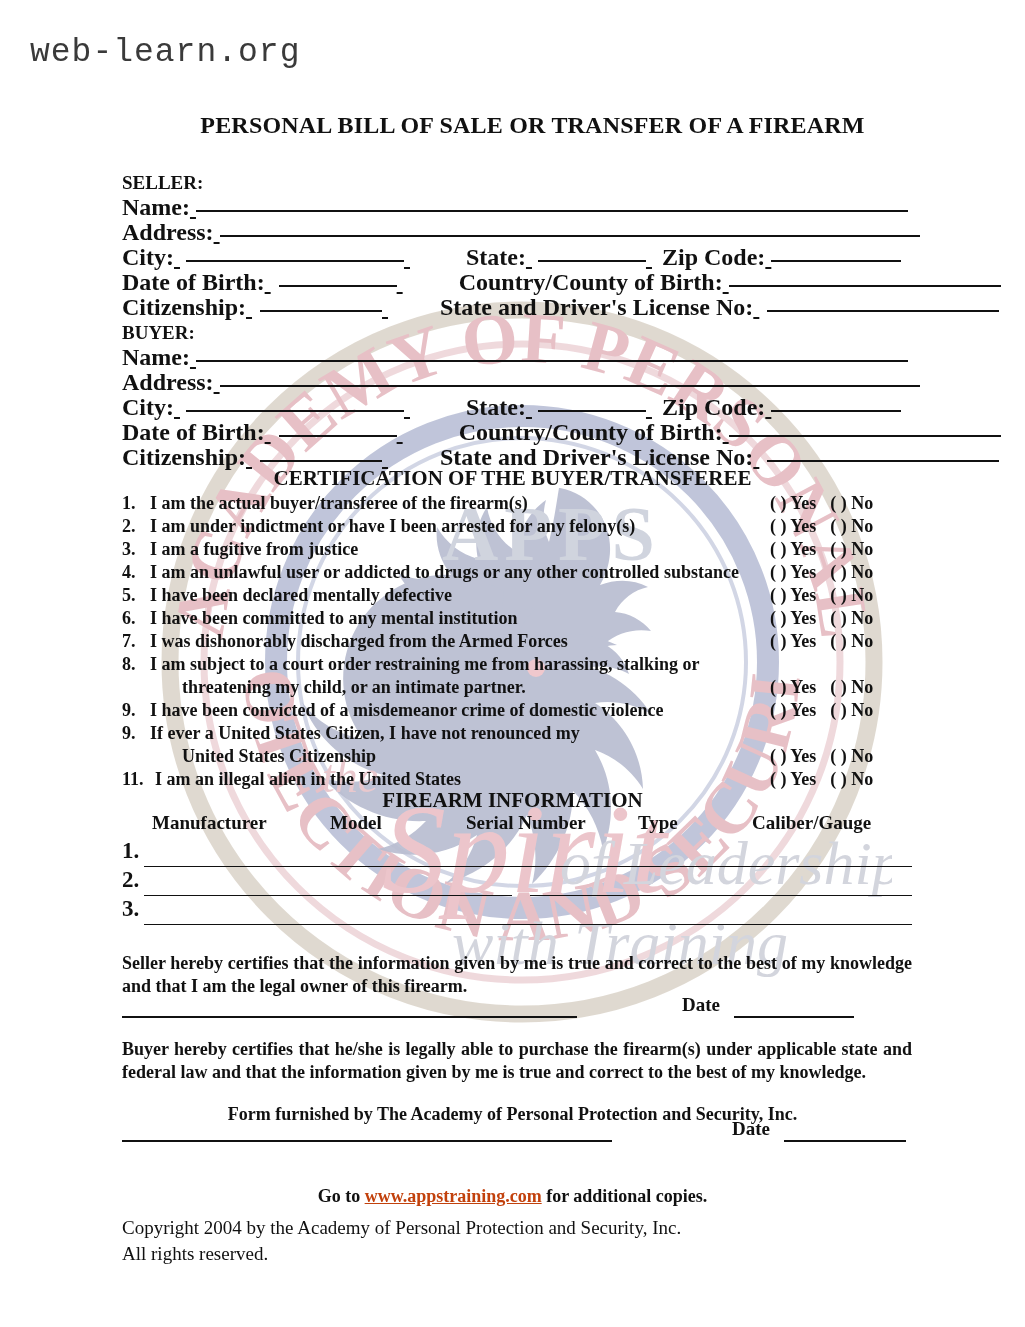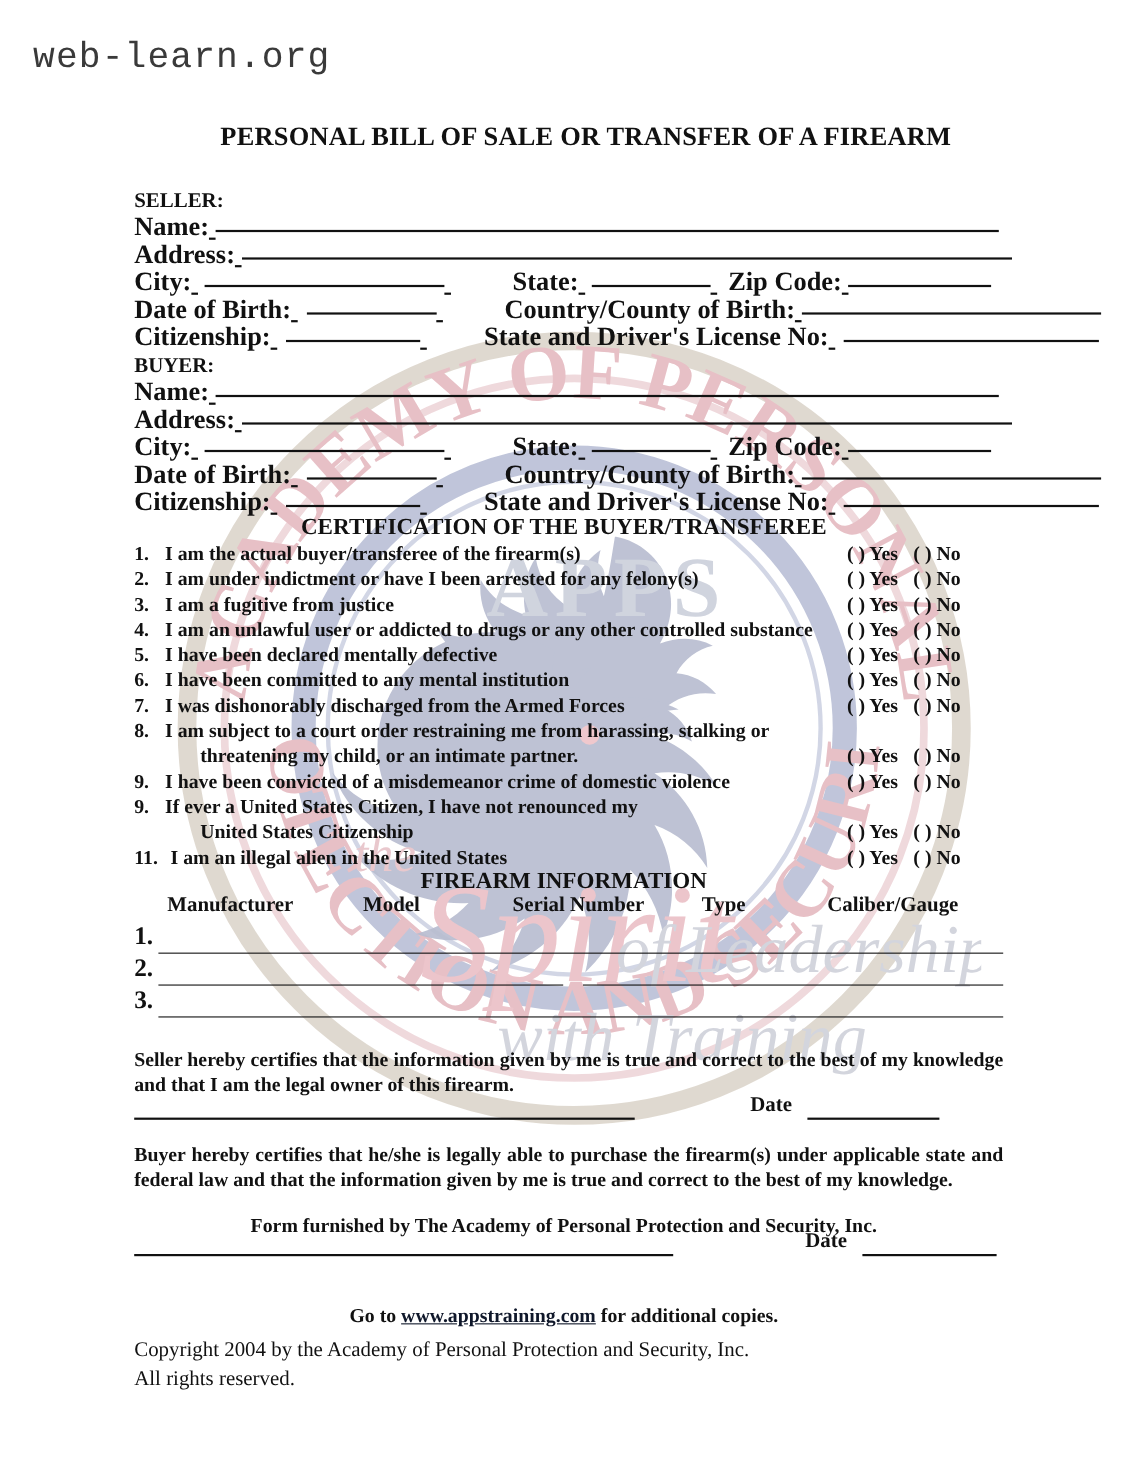--- a/index.html
+++ b/index.html
@@ -228,21 +228,21 @@
   .foot-center {
     position: absolute;
     left: 0;
     width: 1025px;
     text-align: center;
     font-size: 18px;
     font-weight: bold;
     line-height: 23px;
   }
   .url-link {
-    color: #0f172a;
+    color: #c2410c;
     font-weight: bold;
   }
   .copy {
     position: absolute;
     left: 122px;
     width: 790px;
     font-size: 19px;
     line-height: 26px;
   }
 </style>

